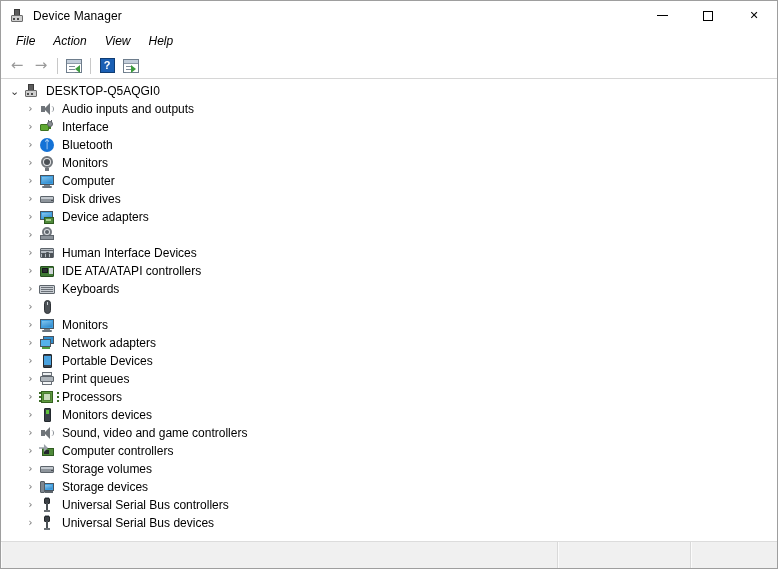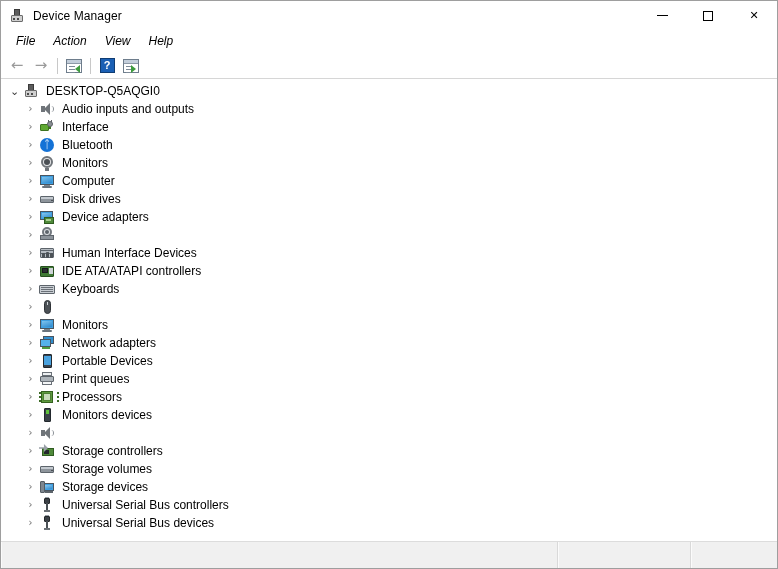--- a/index.html
+++ b/index.html
@@ -786,31 +786,32 @@
       </div>
 
       <div class="row">
         <span class="indent"></span>
         <span class="chev">›</span>
         <span class="row-icon ic-speaker">
           <span class="i box"></span>
             <span class="i cone"></span>
             <span class="i wv1"></span>
         </span>
+        <span class="row-label">Sound, video and game controllers</span>
       </div>
 
       <div class="row">
         <span class="indent"></span>
         <span class="chev">›</span>
         <span class="row-icon ic-stc">
           <span class="i card"></span>
             <span class="i chip"></span>
             <span class="i arrow"></span>
         </span>
-        <span class="row-label">Storage controllers</span>
+        <span class="row-label">Computer controllers</span>
       </div>
 
       <div class="row">
         <span class="indent"></span>
         <span class="chev">›</span>
         <span class="row-icon ic-disk">
           <span class="i body"></span>
             <span class="i led"></span>
         </span>
         <span class="row-label">Storage volumes</span>

